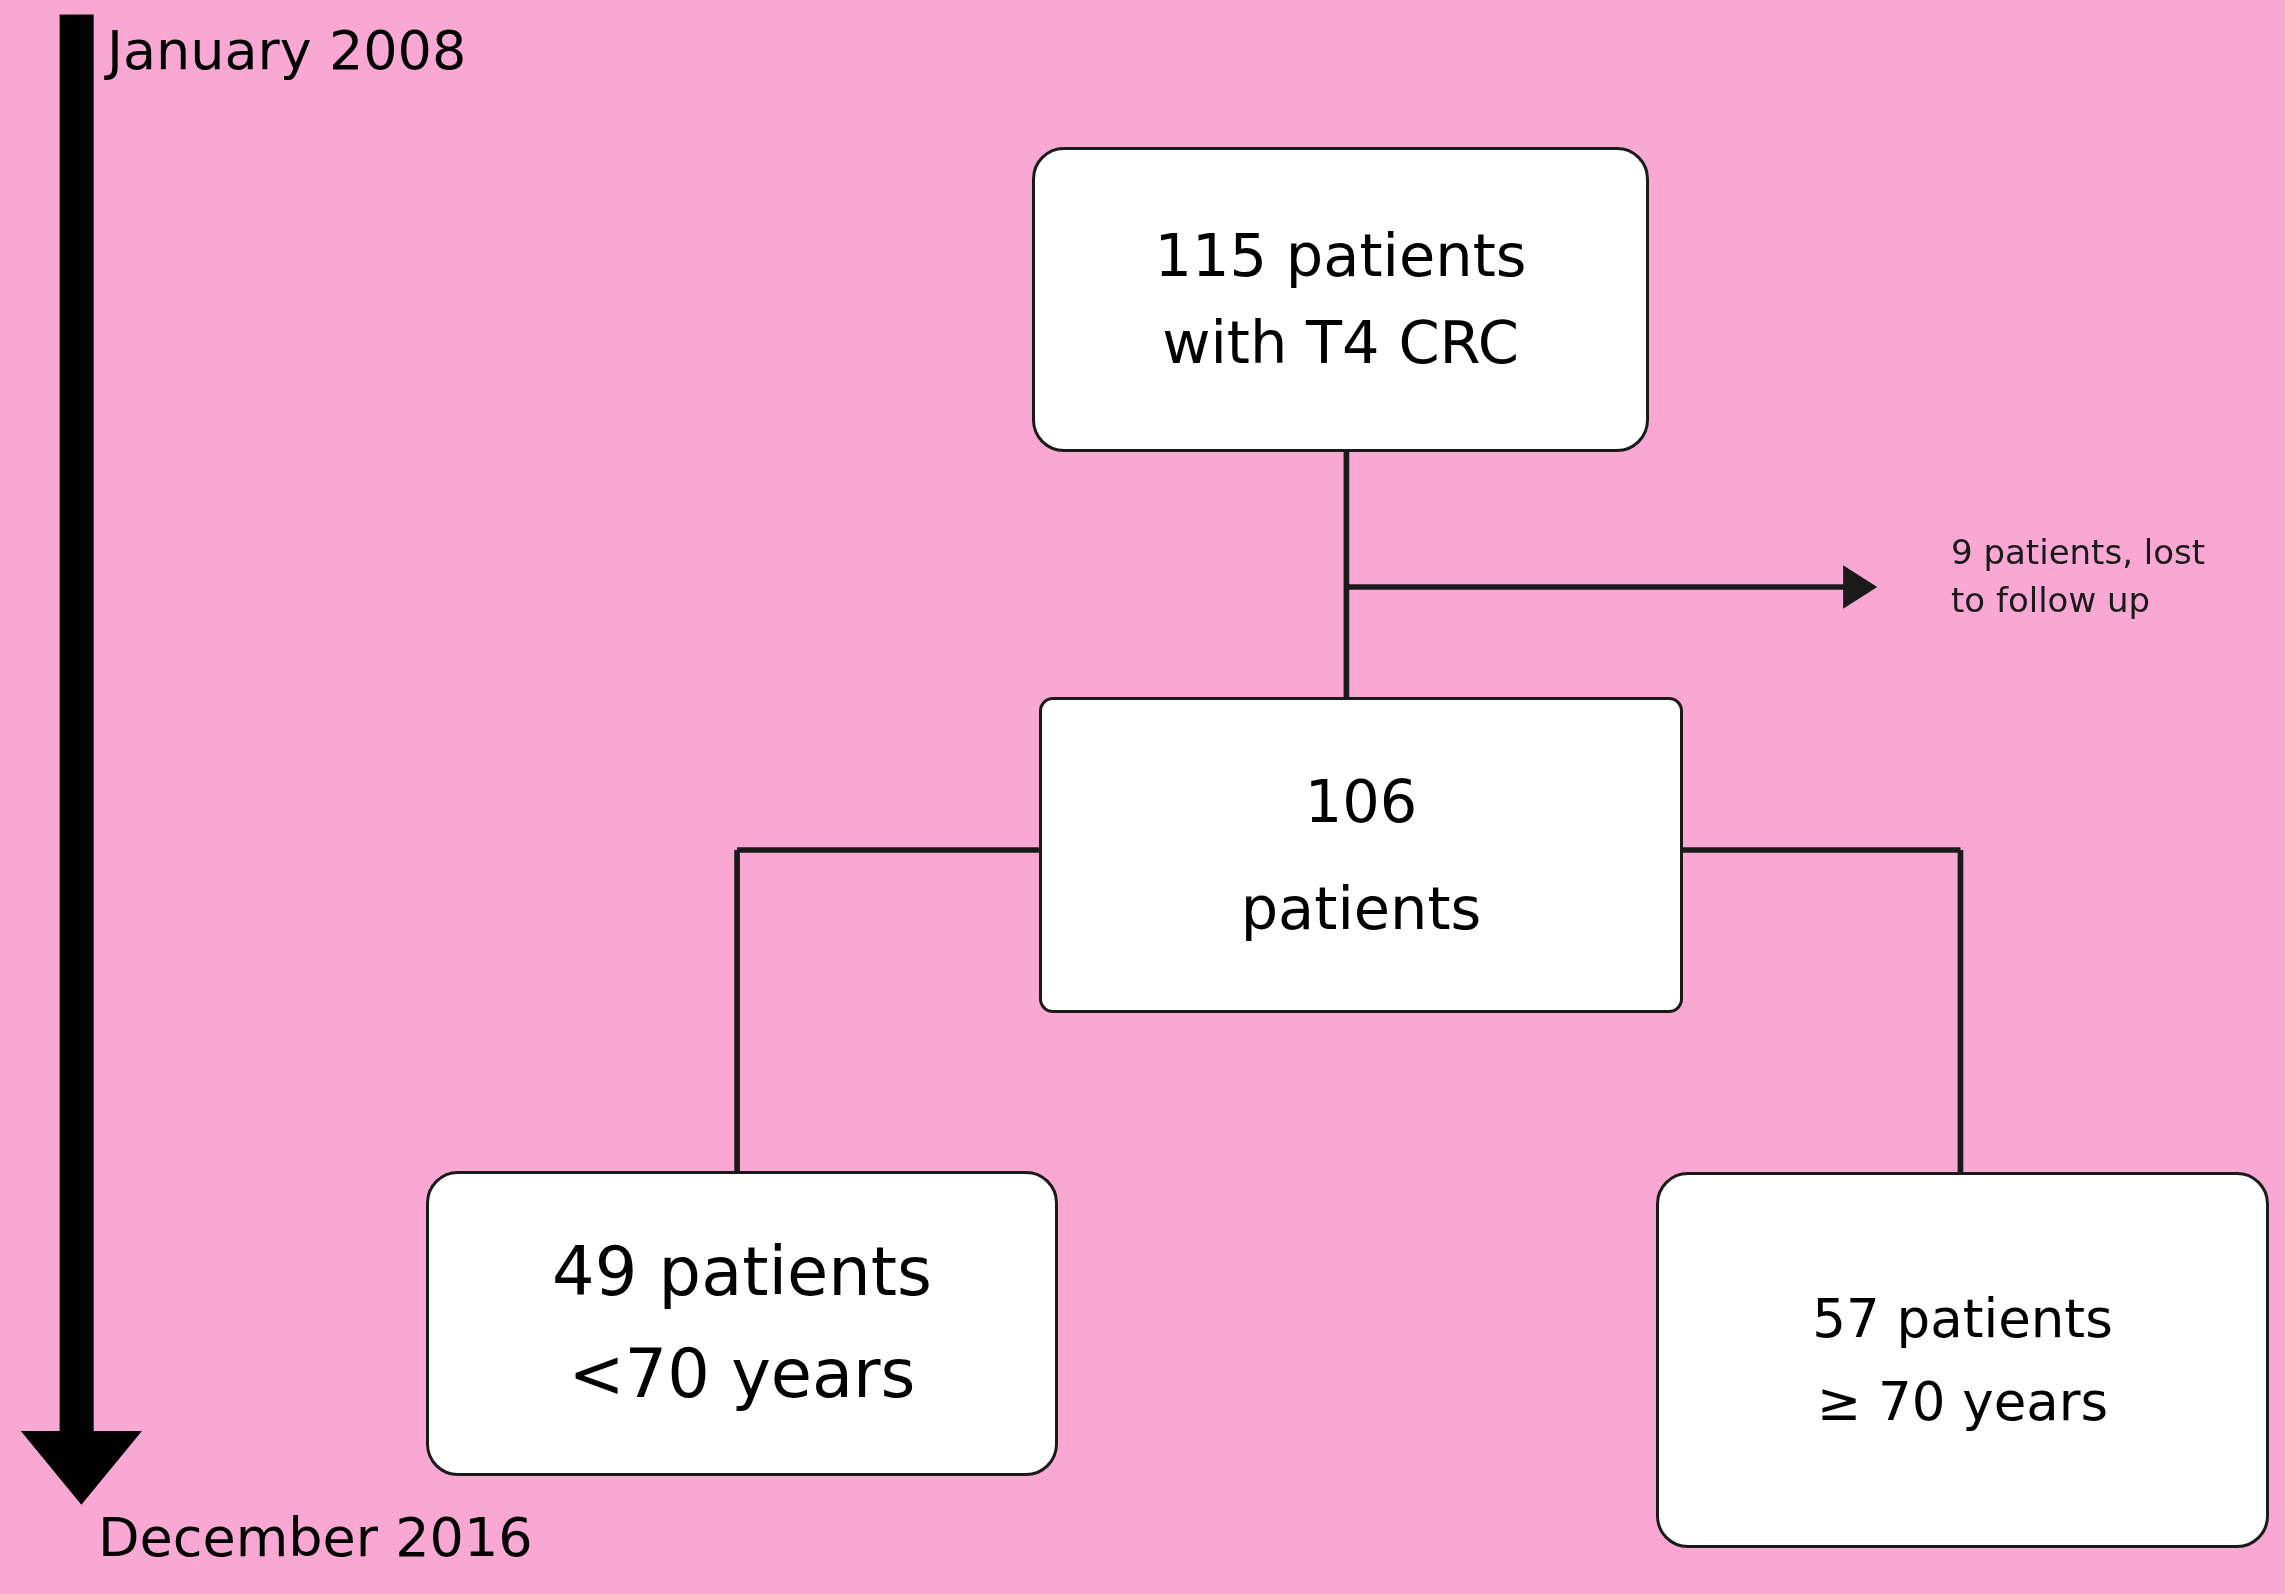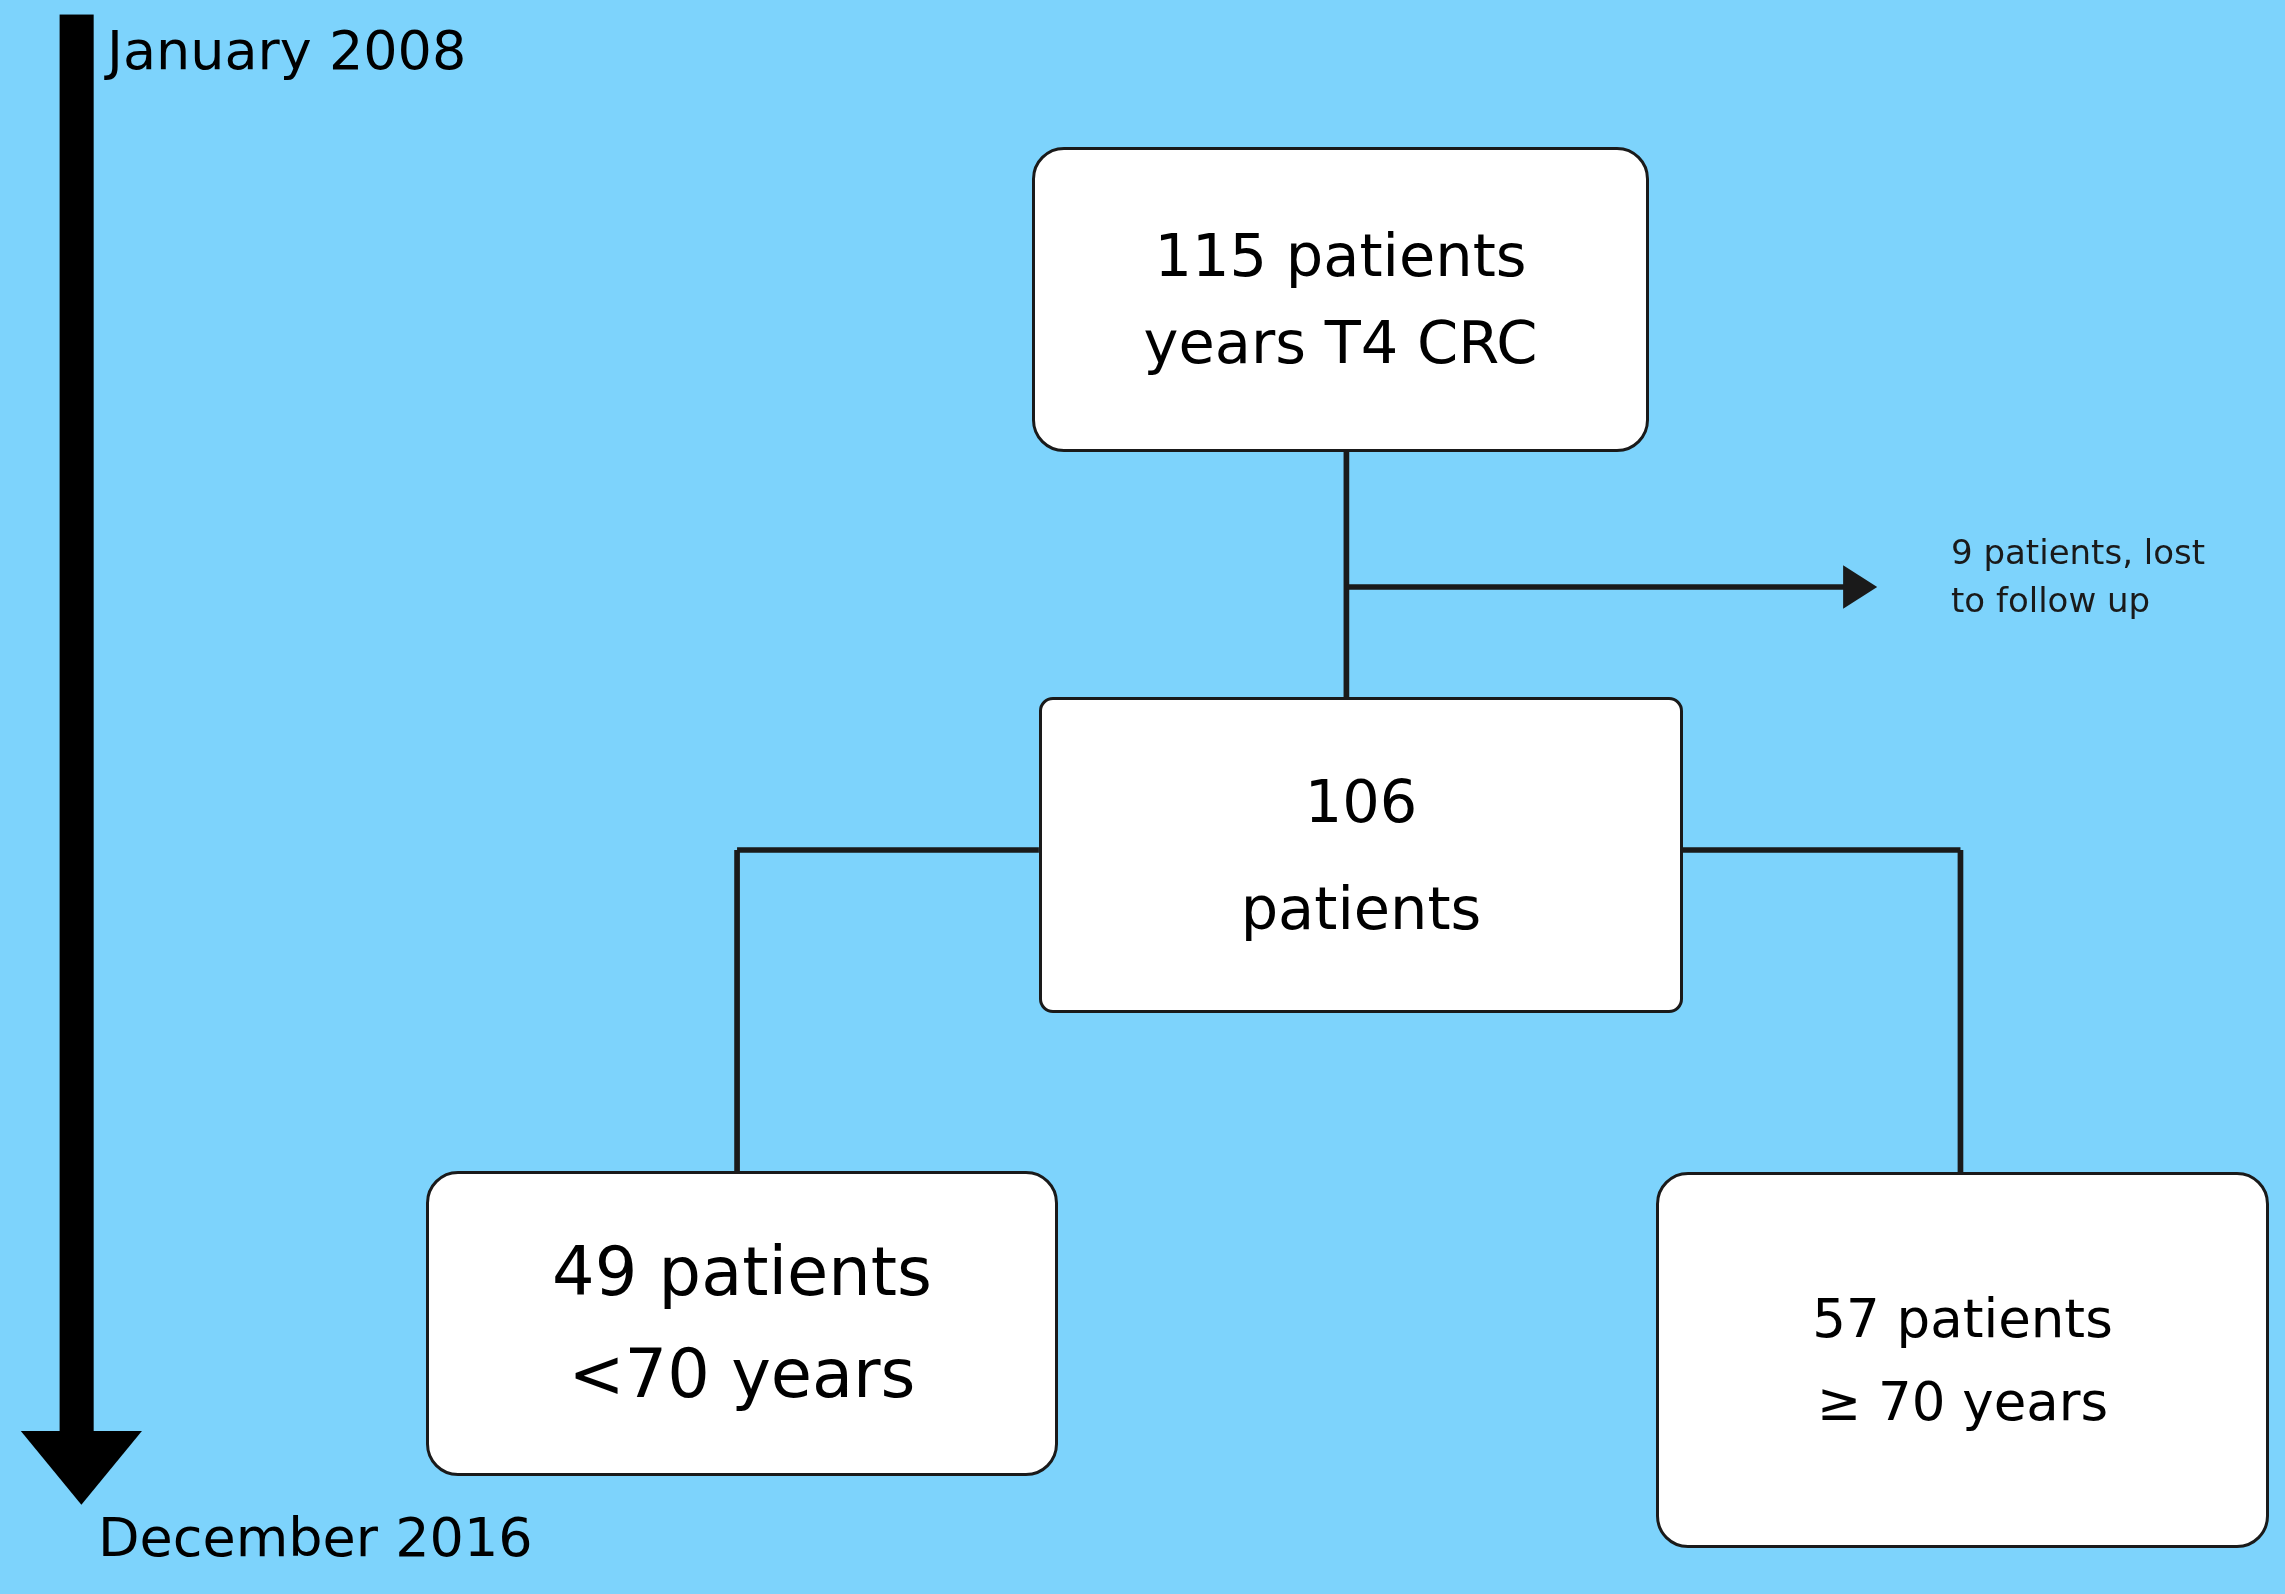--- a/index.html
+++ b/index.html
@@ -4,21 +4,21 @@
 <style>
   html, body {
     margin: 0;
     padding: 0;
     background: #ffffff;
   }
   #canvas {
     position: relative;
     width: 2285px;
     height: 1595px;
-    background: #7dd3fc;
+    background: #f9a8d4;
     overflow: hidden;
     font-family: "DejaVu Sans", sans-serif;
   }
   .flow-svg {
     position: absolute;
     left: 0;
     top: 0;
     width: 2285px;
     height: 1595px;
   }
@@ -104,21 +104,21 @@
       <line x1="2072" y1="898" x2="2072" y2="1240" stroke="#1a1a1a" stroke-width="6"></line>
     </g>
   </svg>
 
   <div class="timeline-label" id="label-start">January 2008</div>
 
   <div class="timeline-label" id="label-end">December 2016</div>
 
   <div class="node-box" id="box-total">
     <span class="node-line">115 patients</span>
-    <span class="node-line">years T4 CRC</span>
+    <span class="node-line">with T4 CRC</span>
   </div>
 
   <div class="node-box" id="box-included">
     <span class="node-line">106</span>
     <span class="node-line">patients</span>
   </div>
 
   <div class="node-box" id="box-young">
     <span class="node-line">49 patients</span>
     <span class="node-line">&lt;70 years</span>

